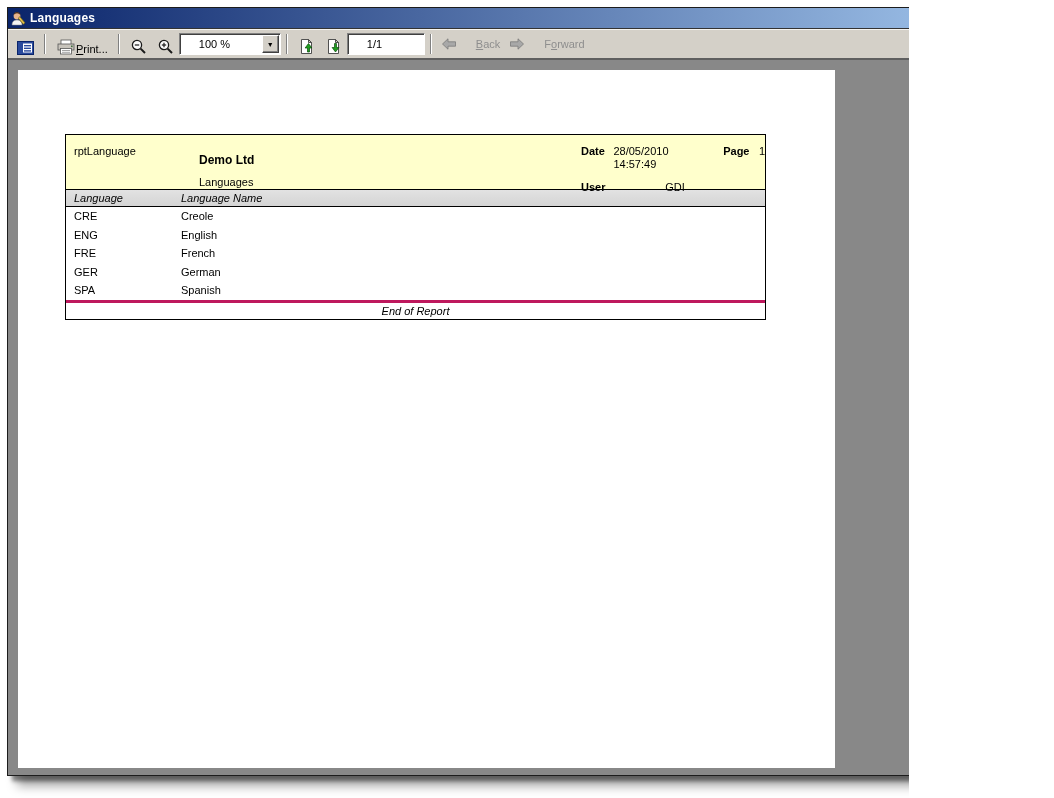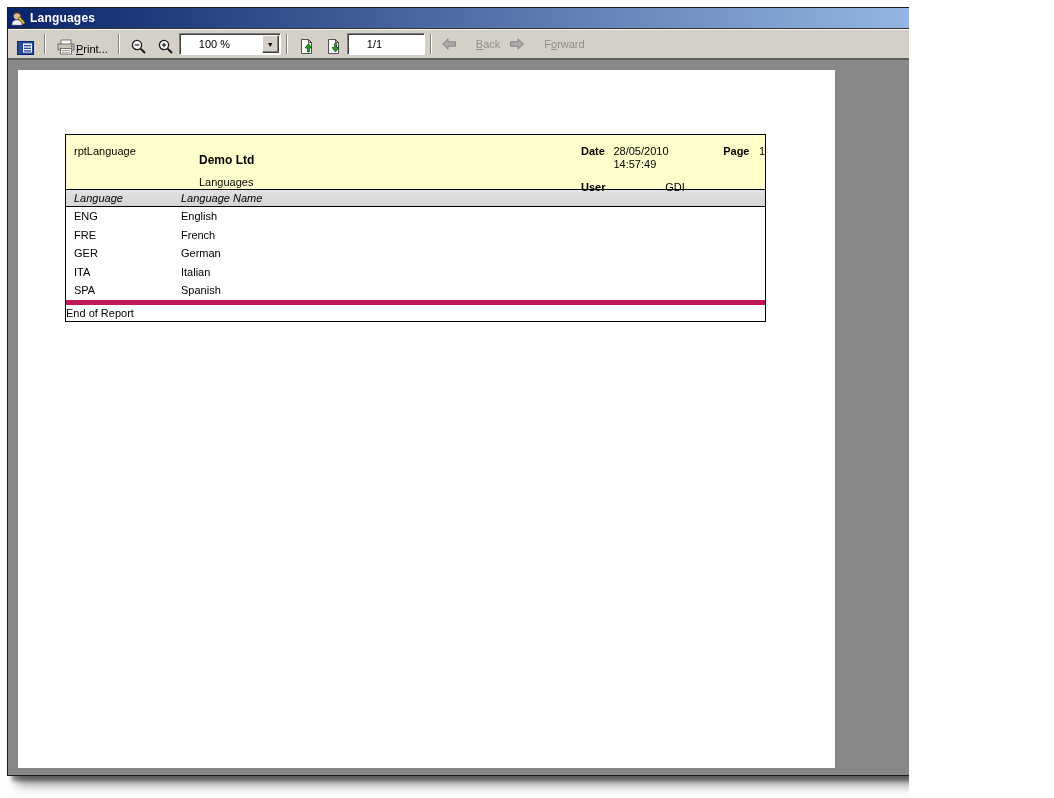--- a/index.html
+++ b/index.html
@@ -75,21 +75,21 @@
   .hr-label{width:34px;font-weight:bold;}
   .hr-val{width:112px;margin-left:4px;}
   .hr-val.center{text-align:center;}
   .pg-label{font-weight:bold;margin-left:16px;width:36px;}
   .pg-num{width:14px;text-align:right;}
   .col-header{height:16px;background:var(--column_header_bg);border-bottom:1px solid #000;
     display:flex;align-items:center;background:linear-gradient(#e2e2e2,var(--column_header_bg));font-style:italic;}
   .c1{width:113px;padding-left:8px;box-sizing:border-box;}
   .c2{padding-left:2px;}
   .rrow{height:18.5px;display:flex;align-items:center;background:#fff;}
-  .rpt-footer{border-top:5px solid #be185d;height:16px;line-height:16px;background:#fff;}
+  .rpt-footer{border-top:3px solid #be185d;height:16px;line-height:16px;text-align:center;background:#fff;font-style:italic;}
 
   .icon{display:inline-block;line-height:0;}
 </style>
 </head>
 <body>
 
 <div id="canvas">
   <div class="window">
 
     <div class="titlebar">
@@ -230,34 +230,34 @@
             </div>
           </div>
 
           <div class="col-header">
             <span class="c1">Language</span>
             <span class="c2">Language Name</span>
           </div>
 
           <div>
               <div class="rrow">
+                <span class="c1">CRE</span>
+                <span class="c2">Creole</span>
+              </div>
+              <div class="rrow">
                 <span class="c1">ENG</span>
                 <span class="c2">English</span>
               </div>
               <div class="rrow">
                 <span class="c1">FRE</span>
                 <span class="c2">French</span>
               </div>
               <div class="rrow">
                 <span class="c1">GER</span>
                 <span class="c2">German</span>
-              </div>
-              <div class="rrow">
-                <span class="c1">ITA</span>
-                <span class="c2">Italian</span>
               </div>
               <div class="rrow">
                 <span class="c1">SPA</span>
                 <span class="c2">Spanish</span>
               </div>
             </div>
 
           <div class="rpt-footer">End of Report</div>
         </div>
 

